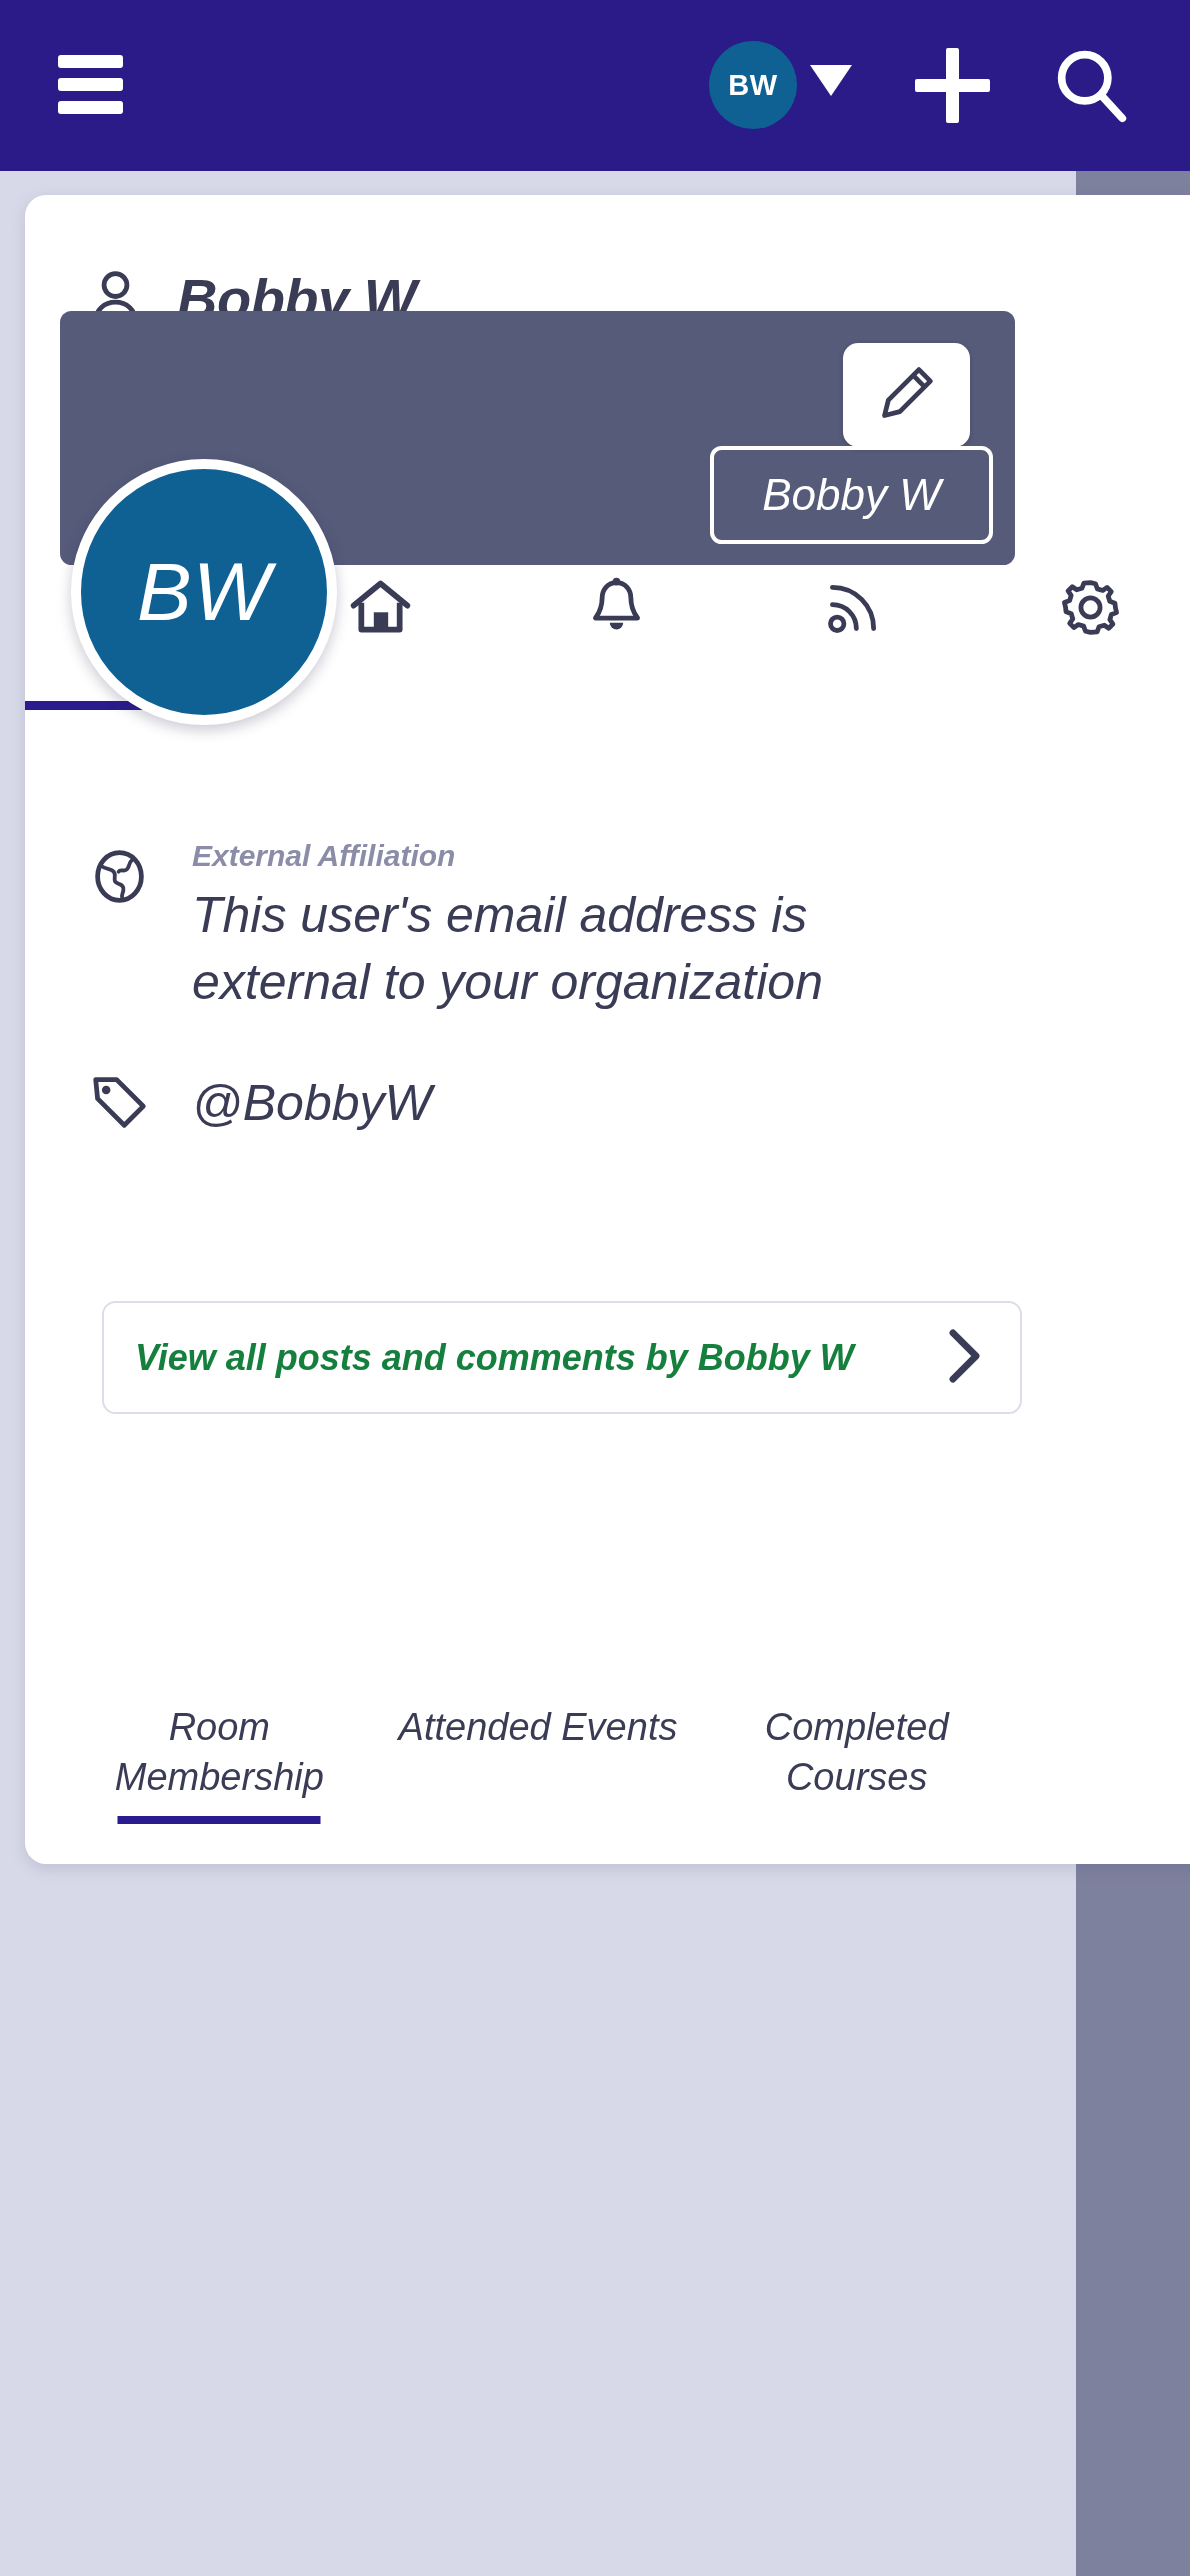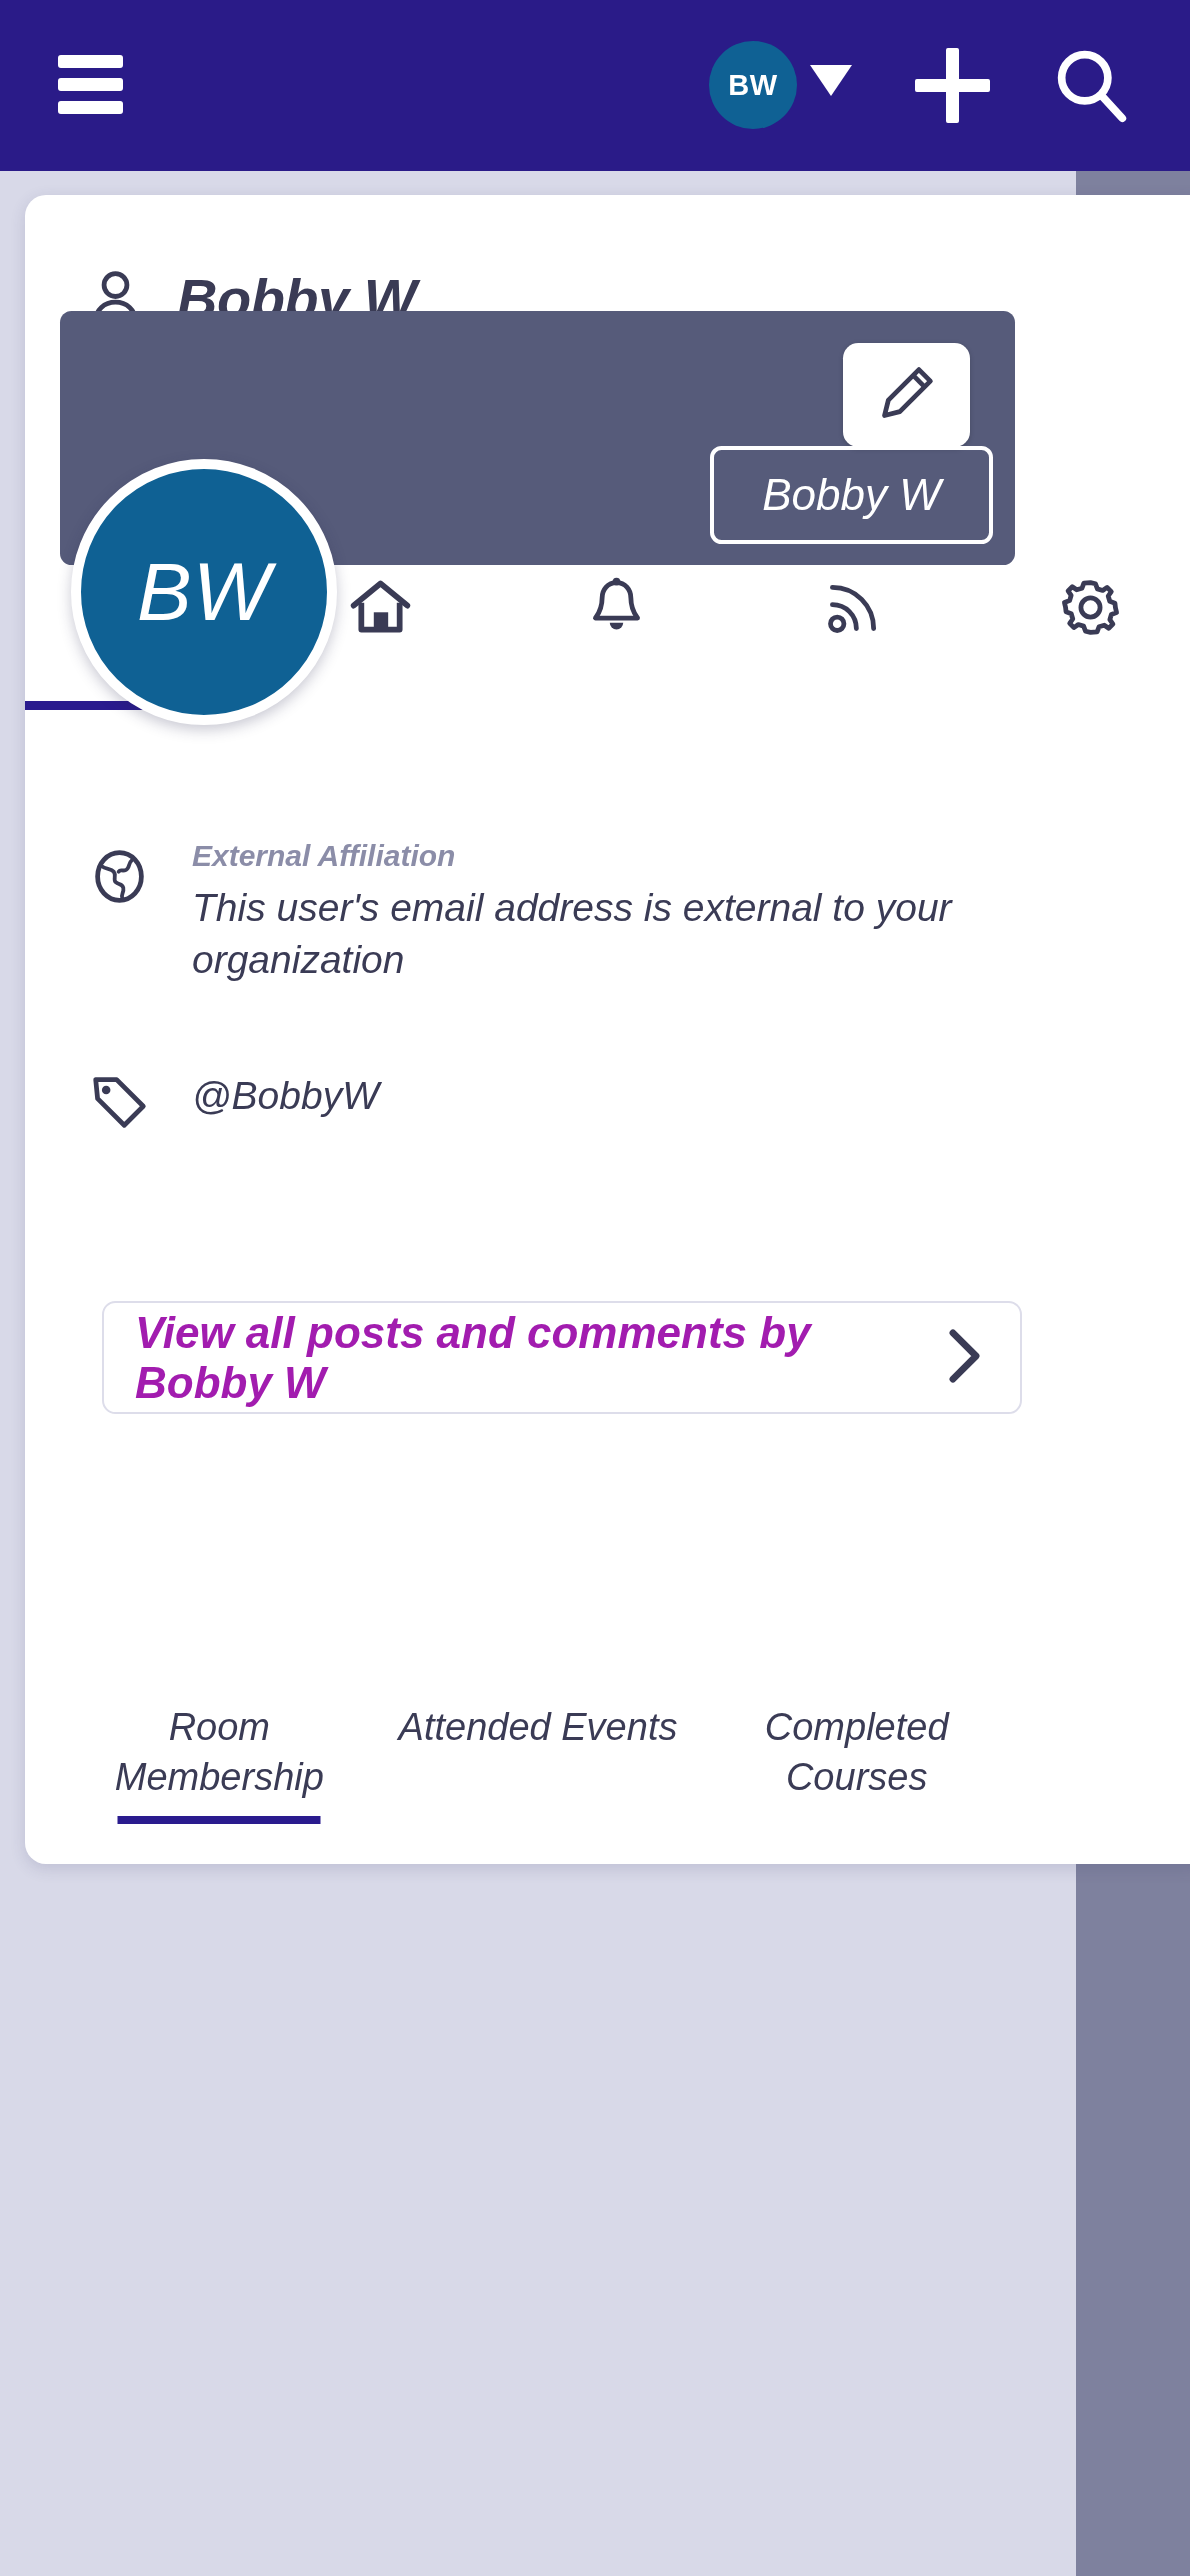--- a/index.html
+++ b/index.html
@@ -215,21 +215,21 @@
     justify-content: center;
   }
   .info-body { margin-left: 38px; flex: 1; }
   .info-label {
     font-size: 30px;
     font-weight: 700;
     color: #8b8da8;
     line-height: 1.25;
   }
   .info-value {
-    font-size: 39px;
+    font-size: 50px;
     color: #3a3b55;
     line-height: 1.33;
     margin-top: 7.7px;
   }
 
   
   #view-all-posts {
     position: absolute;
     left: 77px; top: 1106px;
     width: 920px;
@@ -237,23 +237,23 @@
     border: 2.9px solid #ddddea;
     border-radius: 13.4px;
     display: flex;
     align-items: center;
     justify-content: space-between;
     padding: 0 38px 0 31px;
     cursor: pointer;
     background: #fff;
   }
   #view-all-posts-label {
-    font-size: 44px;
+    font-size: 36px;
     font-weight: 700;
-    color: #a21caf;
+    color: #15803d;
   }
 
   
   #bottom-tabs {
     position: absolute;
     left: 35px; top: 1459px;
     width: 956px;
     height: 149px;
     display: flex;
   }

